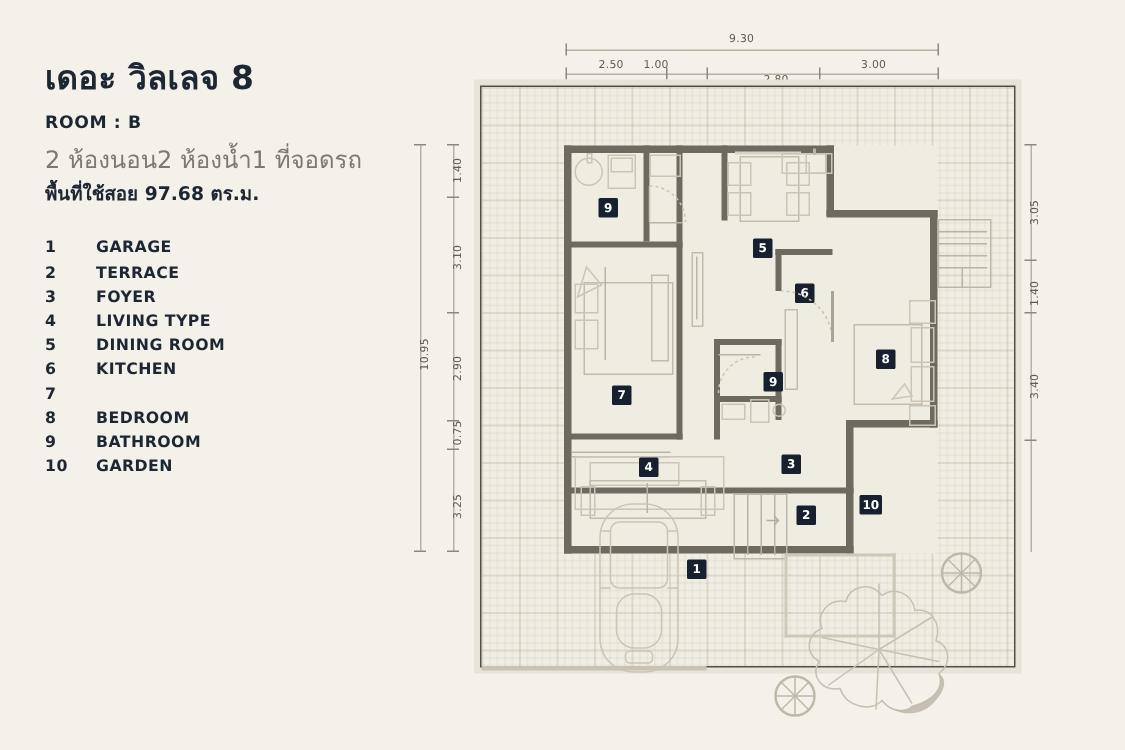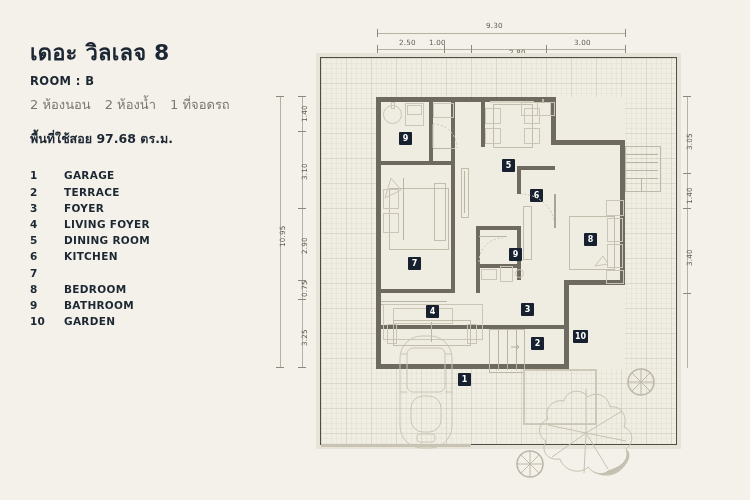--- a/index.html
+++ b/index.html
@@ -12,21 +12,21 @@
   }
   .page{position:absolute;inset:0;}
 
   
   .info{position:absolute;left:30px;top:40px;width:250px;}
   .title{
     font-size:22px;font-weight:bold;letter-spacing:.2px;
     color:#1d2733;line-height:1.15;margin:0 0 9px 0;
   }
   .type{font-size:11.5px;font-weight:bold;letter-spacing:.4px;margin-bottom:6px;color:#1d2733;}
-  .specs{font-size:13px;color:#7b7a72;margin-bottom:14px;display:flex;gap:14px;}
+  .specs{font-size:16px;color:#7b7a72;display:flex;}
   .specs span{white-space:nowrap;}
   .area{font-size:12.5px;font-weight:bold;color:#1d2733;margin-bottom:18px;}
 
   .legend{list-style:none;margin:0;padding:0;}
   .legend li{display:flex;align-items:center;height:16.2px;font-size:10.5px;font-weight:bold;letter-spacing:.3px;}
   .legend .ln{width:34px;flex:0 0 34px;}
   .legend .lt{flex:1;}
 
   
   .draw{position:absolute;left:262px;top:8px;width:478px;height:484px;}
@@ -96,21 +96,21 @@
       <li>
           <span class="ln">2</span>
           <span class="lt">TERRACE</span>
         </li>
       <li>
           <span class="ln">3</span>
           <span class="lt">FOYER</span>
         </li>
       <li>
           <span class="ln">4</span>
-          <span class="lt">LIVING FOYER</span>
+          <span class="lt">LIVING TYPE</span>
         </li>
       <li>
           <span class="ln">5</span>
           <span class="lt">DINING ROOM</span>
         </li>
       <li>
           <span class="ln">6</span>
           <span class="lt">KITCHEN</span>
         </li>
       <li>

